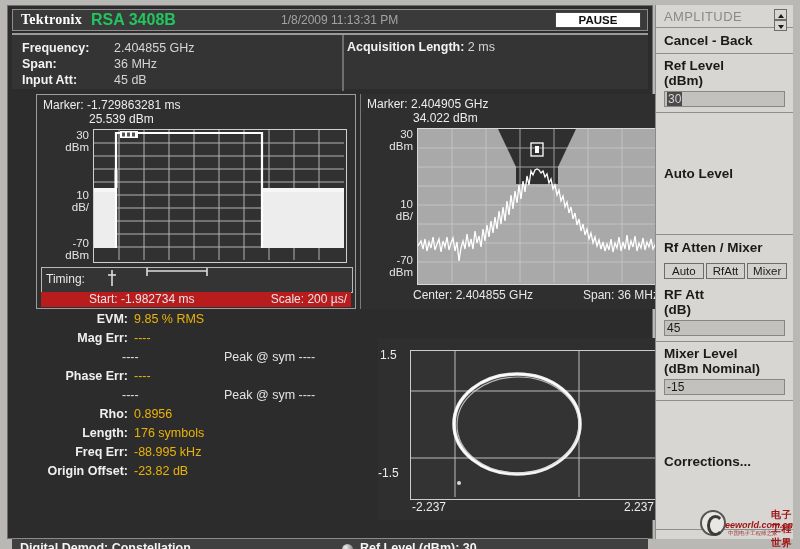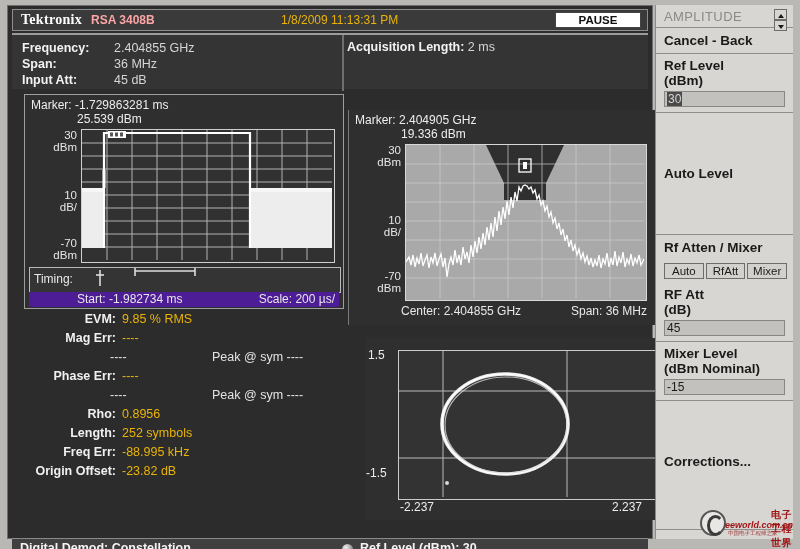--- a/index.html
+++ b/index.html
@@ -30,24 +30,24 @@
     box-sizing:border-box;
     display:flex;align-items:center;
     color:#e8e8e8;
   }
   .logo{
     font-weight:bold;font-size:14px;letter-spacing:.3px;
     margin-left:8px;color:#ffffff;
     font-family:"Liberation Serif", serif;
   }
   .model{
-    font-weight:bold;font-size:12px;margin-left:9px;color:#fca5a5;
+    font-weight:bold;font-size:16px;margin-left:9px;color:#22c55e;
   }
   .datetime{
-    position:absolute;left:268px;font-size:12px;color:#eab308;
+    position:absolute;left:268px;font-size:12px;color:#a3a3a3;
   }
   .pause-btn{
     position:absolute;right:6px;top:2px;
     width:86px;height:16px;
     background:#ffffff;color:#111;
     border:1px solid #444;
     font-size:11.5px;font-weight:bold;
     display:flex;align-items:center;justify-content:center;
     box-sizing:border-box;
   }
@@ -71,21 +71,21 @@
     font-size:12.5px;color:#f2f2f2;
   }
   #settings-right .k{font-weight:bold;}
   #settings-right .v{color:#d5d5d5;}
   #settings .vdivide{
     position:absolute;left:330px;top:0px;width:2px;height:56px;
     background:#6f6f6f;
   }
 
   
-  .panel{position:absolute;box-sizing:border-box;}
+  .panel{position:absolute;box-sizing:border-box;margin-left:12px;}
   .marker-line{
     font-size:12px;color:#ededed;white-space:nowrap;
   }
   .axis-lab{
     position:absolute;font-size:11.5px;color:#e6e6e6;
     text-align:right;line-height:12px;
   }
 
   
   #g-time{
@@ -99,29 +99,29 @@
     background:#313131;border:1px solid #cfcfcf;overflow:hidden;
   }
   #g-time .timingbar{
     position:absolute;left:4px;top:172px;width:310px;height:24px;
     border:1px solid #b9b9b9;background:#343434;
     font-size:12px;color:#e8e8e8;text-align:center;
   }
   #g-time .timingbar span{position:absolute;left:4px;top:4px;}
   #g-time .startscale{
     position:absolute;left:4px;top:197px;width:310px;height:15px;
-    background:#4c1d95;
+    background:#b91c1c;
     font-size:12px;color:#e6e6e6;
   }
   #g-time .startscale .s1{position:absolute;left:48px;top:0px;}
   #g-time .startscale .s2{position:absolute;right:4px;top:0px;}
 
   
   #g-spec{
-    left:340px;top:104px;width:322px;height:215px;
+    left:340px;top:88px;width:322px;height:215px;
     background:#2f2f2f;border-left:1px solid #7a7a7a;
   }
   #g-spec .mk{position:absolute;left:6px;top:3px;}
   #g-spec .mk2{position:absolute;left:52px;top:17px;}
   #g-spec .plot{
     position:absolute;left:56px;top:34px;width:240px;height:155px;
     background:#a9a9a9;border:1px solid #d8d8d8;overflow:hidden;
   }
   #g-spec .foot{
     position:absolute;left:52px;top:194px;width:246px;height:15px;
@@ -365,21 +365,21 @@
         <span class="s1">Start: -1.982734 ms</span>
         <span class="s2">Scale: 200 µs/</span>
       </div>
     </div>
 
     <div class="panel" id="g-spec">
       <div class="mk marker-line">
         <span>Marker:</span>
         <span>2.404905 GHz</span>
       </div>
-      <div class="mk2 marker-line">19.336 dBm</div>
+      <div class="mk2 marker-line">34.022 dBm</div>
 
       <div class="axis-lab" style="left:10px;top:34px;width:42px;">
         <span>30</span><br><span>dBm</span>
       </div>
       <div class="axis-lab" style="left:10px;top:104px;width:42px;">
         <span>10</span><br><span>dB/</span>
       </div>
       <div class="axis-lab" style="left:10px;top:160px;width:42px;">
         <span>-70</span><br><span>dBm</span>
       </div>
@@ -446,21 +446,21 @@
         <span class="lab"></span>
         <span class="val2">----</span>
         <span class="peak">Peak @ sym ----</span>
       </div>
       <div class="r">
         <span class="lab">Rho:</span>
         <span class="val">0.8956</span>
       </div>
       <div class="r">
         <span class="lab">Length:</span>
-        <span class="val">252 symbols</span>
+        <span class="val">176 symbols</span>
       </div>
       <div class="r">
         <span class="lab">Freq Err:</span>
         <span class="val">-88.995 kHz</span>
       </div>
       <div class="r">
         <span class="lab">Origin Offset:</span>
         <span class="val">-23.82 dB</span>
       </div>
     </div>

